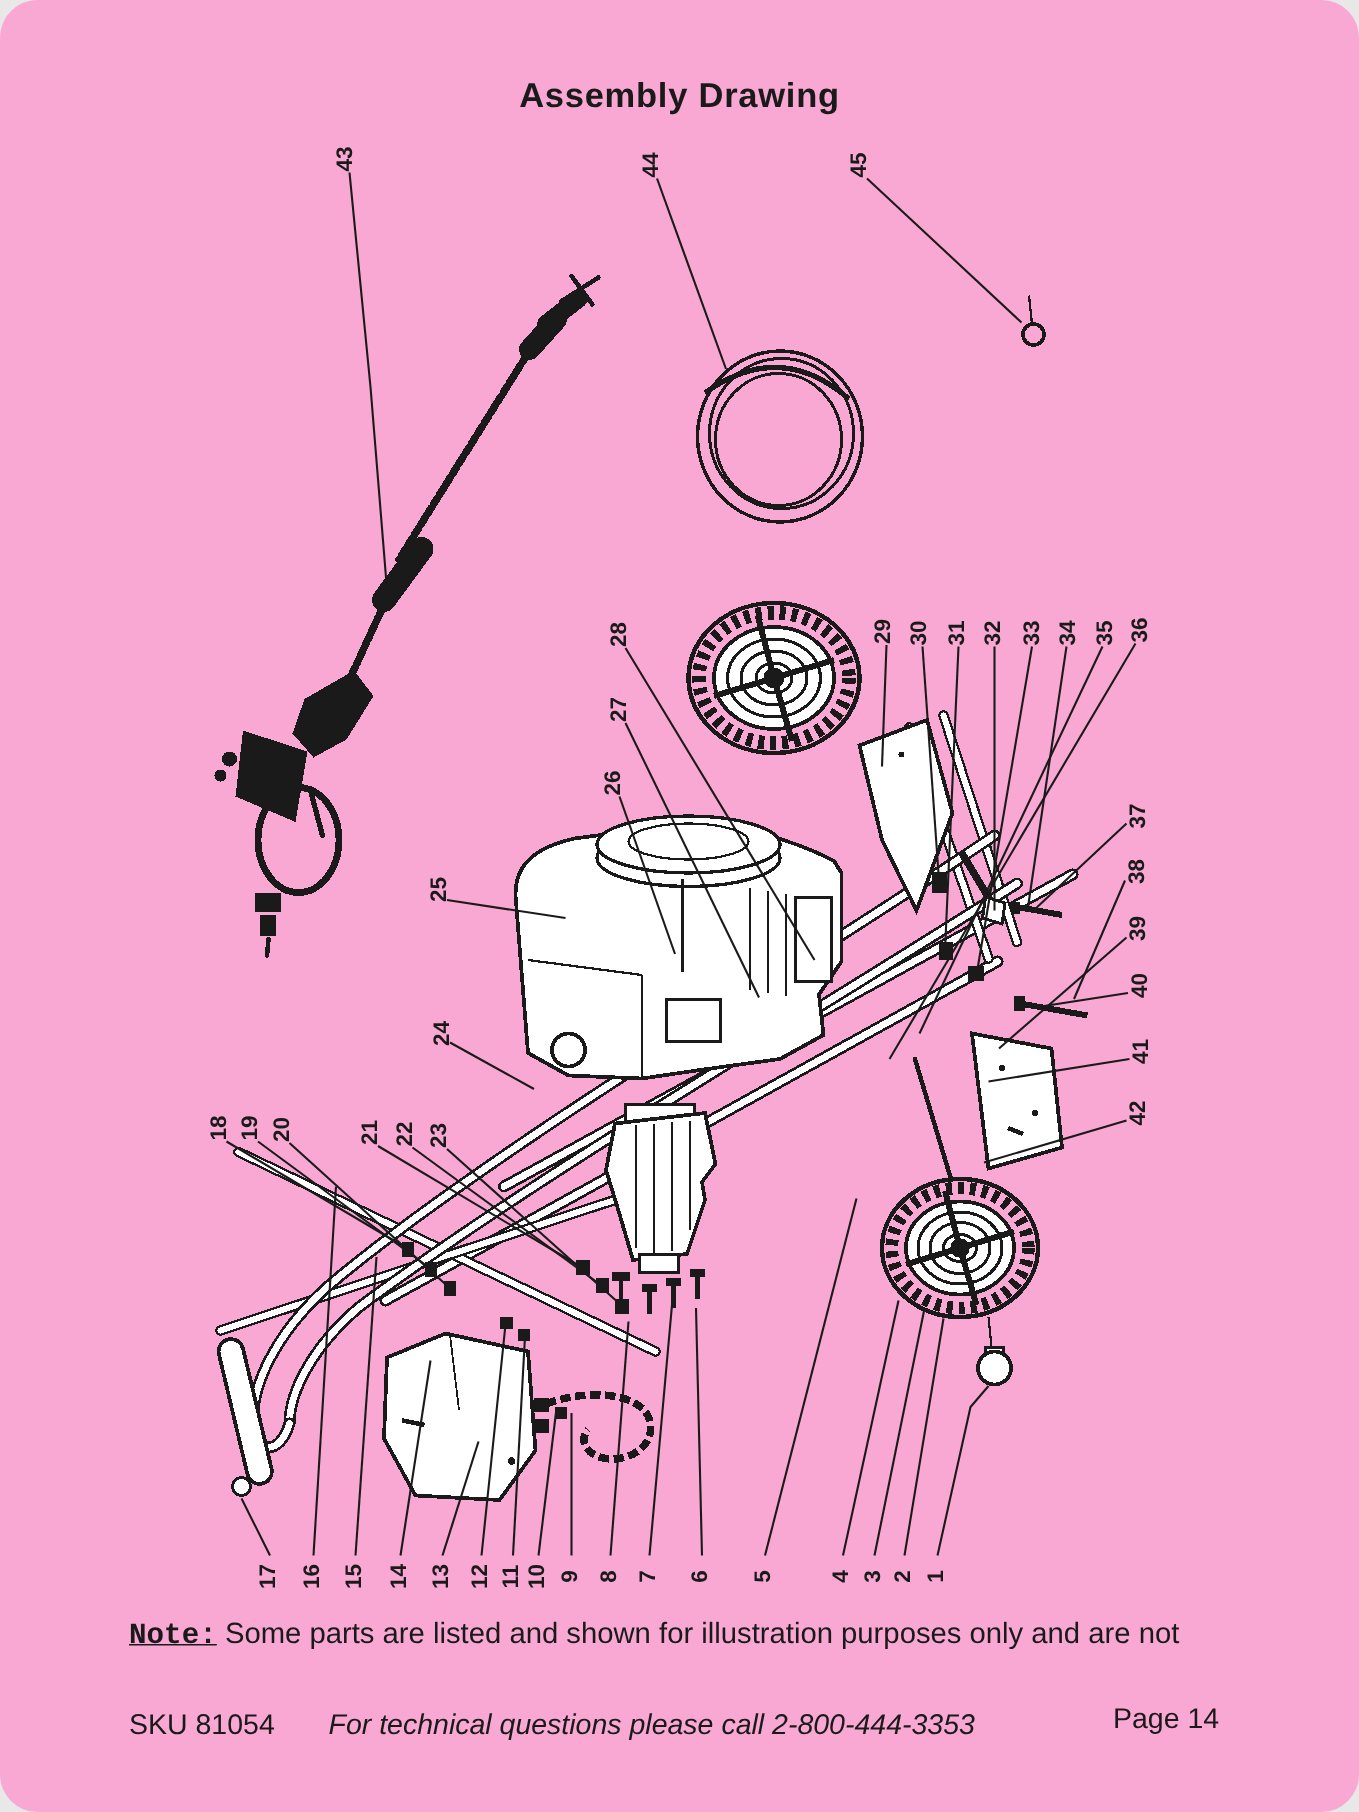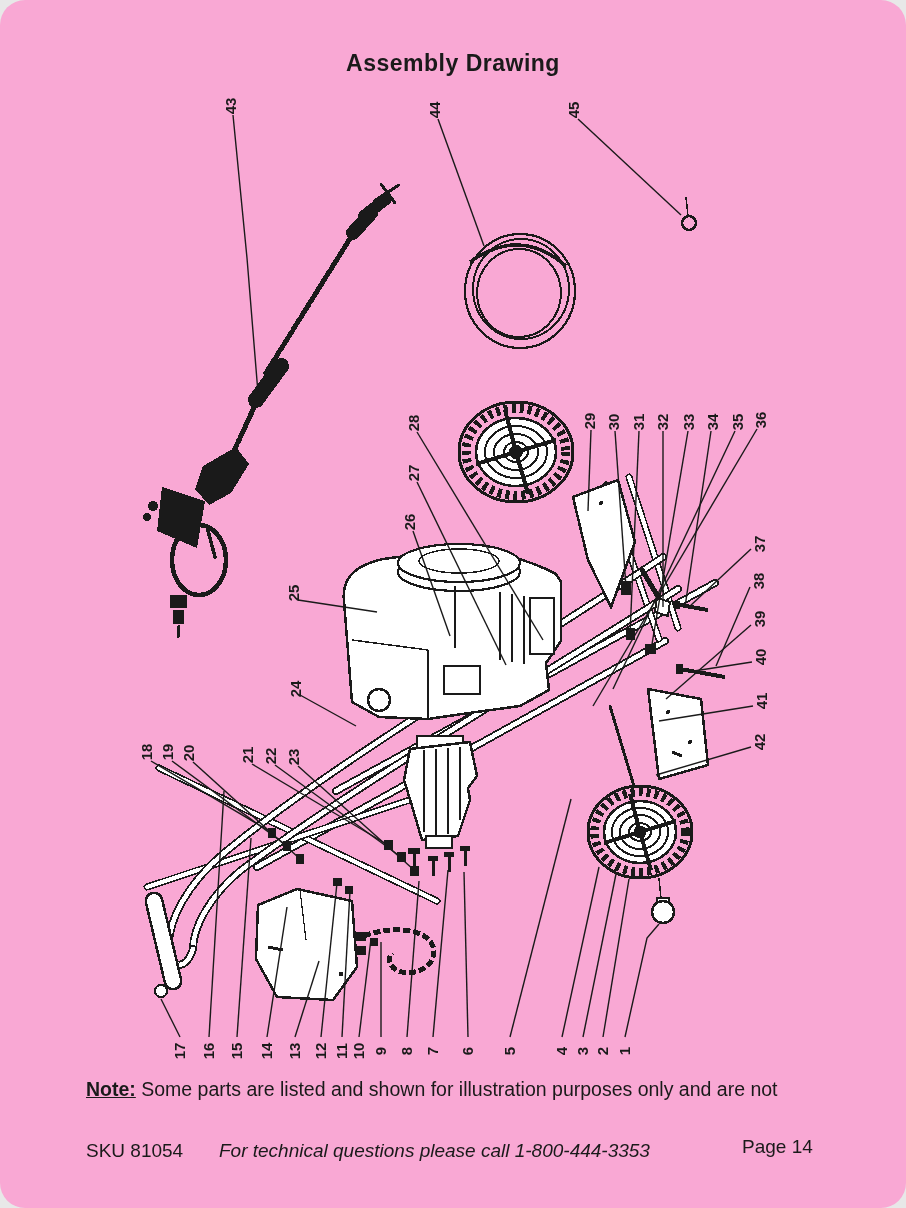--- a/index.html
+++ b/index.html
@@ -14,21 +14,21 @@
   }
   svg.diagram{position:absolute;top:0;left:0;}
   svg .ink{stroke:#1a1a1a;}
   svg text.callout{
     font-family:"Liberation Sans","DejaVu Sans",sans-serif;
     font-size:15px;font-weight:600;fill:#1a1a1a;
     text-anchor:middle;dominant-baseline:central;
   }
   svg polyline.leader{fill:none;stroke:#1a1a1a;stroke-width:1.4;}
   .note{position:absolute;left:86px;top:1076px;width:760px;font-size:19.5px;line-height:27px;}
-  .note .note-label{font-weight:bold;text-decoration:underline;}
+  .note .note-label{font-weight:bold;text-decoration:underline;font-family:Liberation Mono, monospace;}
   .note .line2{display:block;padding-left:44px;}
   .footer{position:absolute;left:0;top:1138px;width:906px;font-size:19px;}
   .footer .sku{position:absolute;left:86px;top:2px;}
   .footer .support{position:absolute;left:219px;top:2px;font-style:italic;}
   .footer .pagenum{position:absolute;left:742px;top:-2px;}
 </style>
 </head>
 <body>
 
 <div class="page">
@@ -299,17 +299,17 @@
       </g>
   </svg>
 
   <div class="note">
     <span class="note-label">Note:</span>
     <span>Some parts are listed and shown for illustration purposes only and are not</span>
   </div>
 
   <div class="footer">
     <span class="sku">SKU 81054</span>
-    <span class="support">For technical questions please call 1-800-444-3353</span>
+    <span class="support">For technical questions please call 2-800-444-3353</span>
     <span class="pagenum">Page 14</span>
   </div>
 
 </div>
 
 </body></html>

